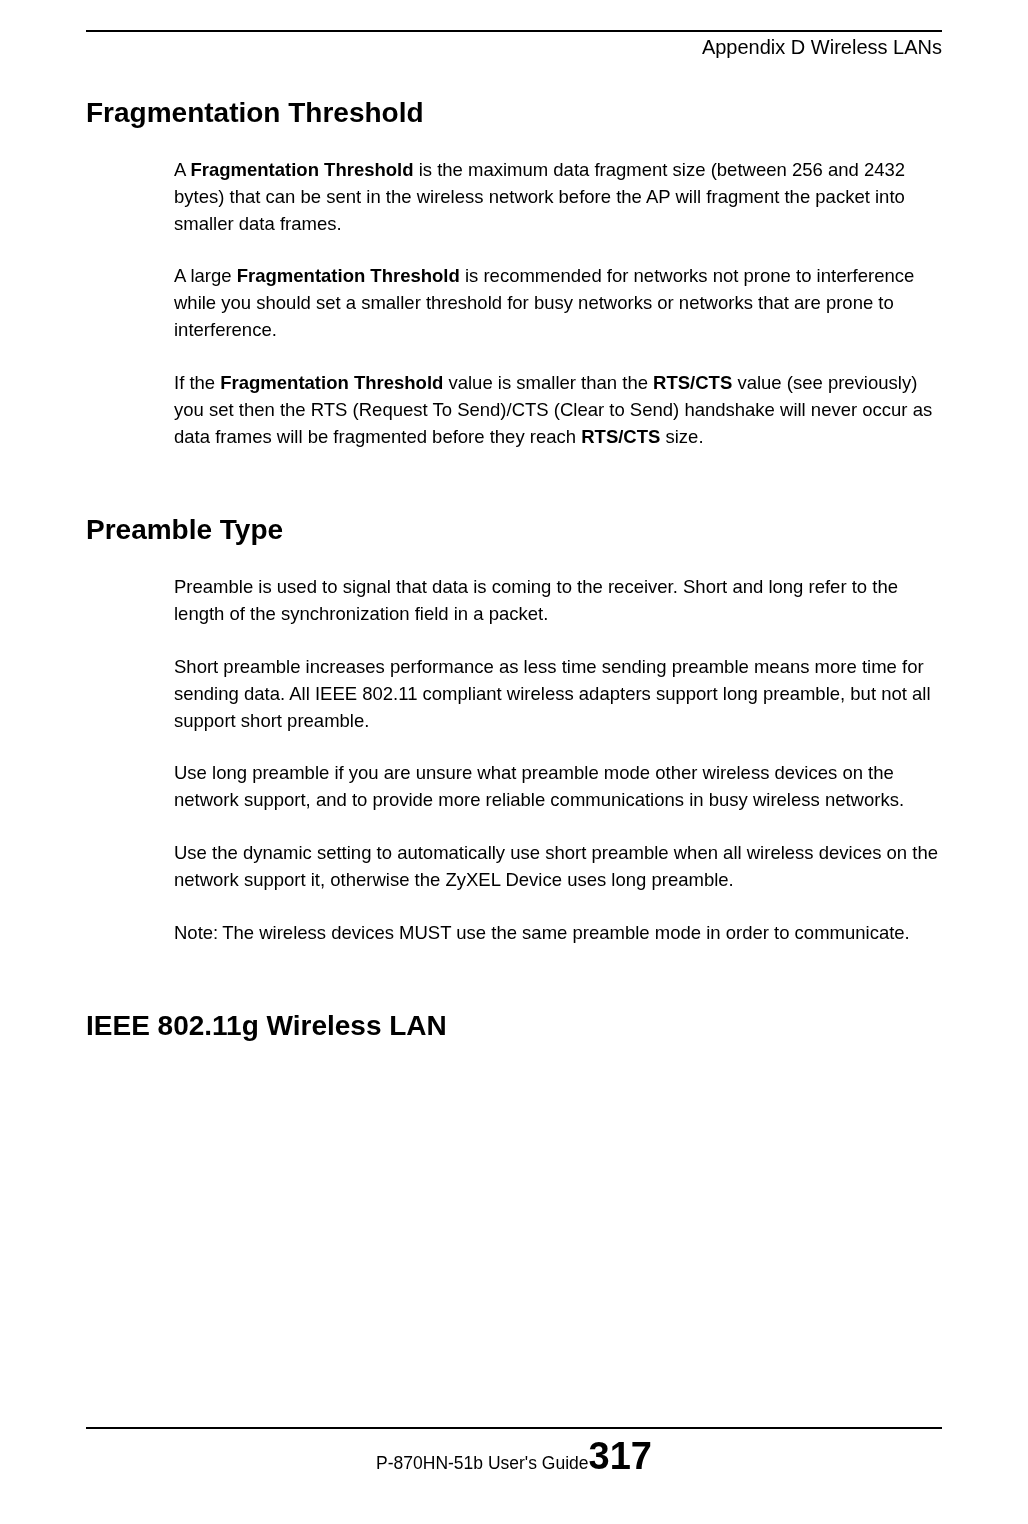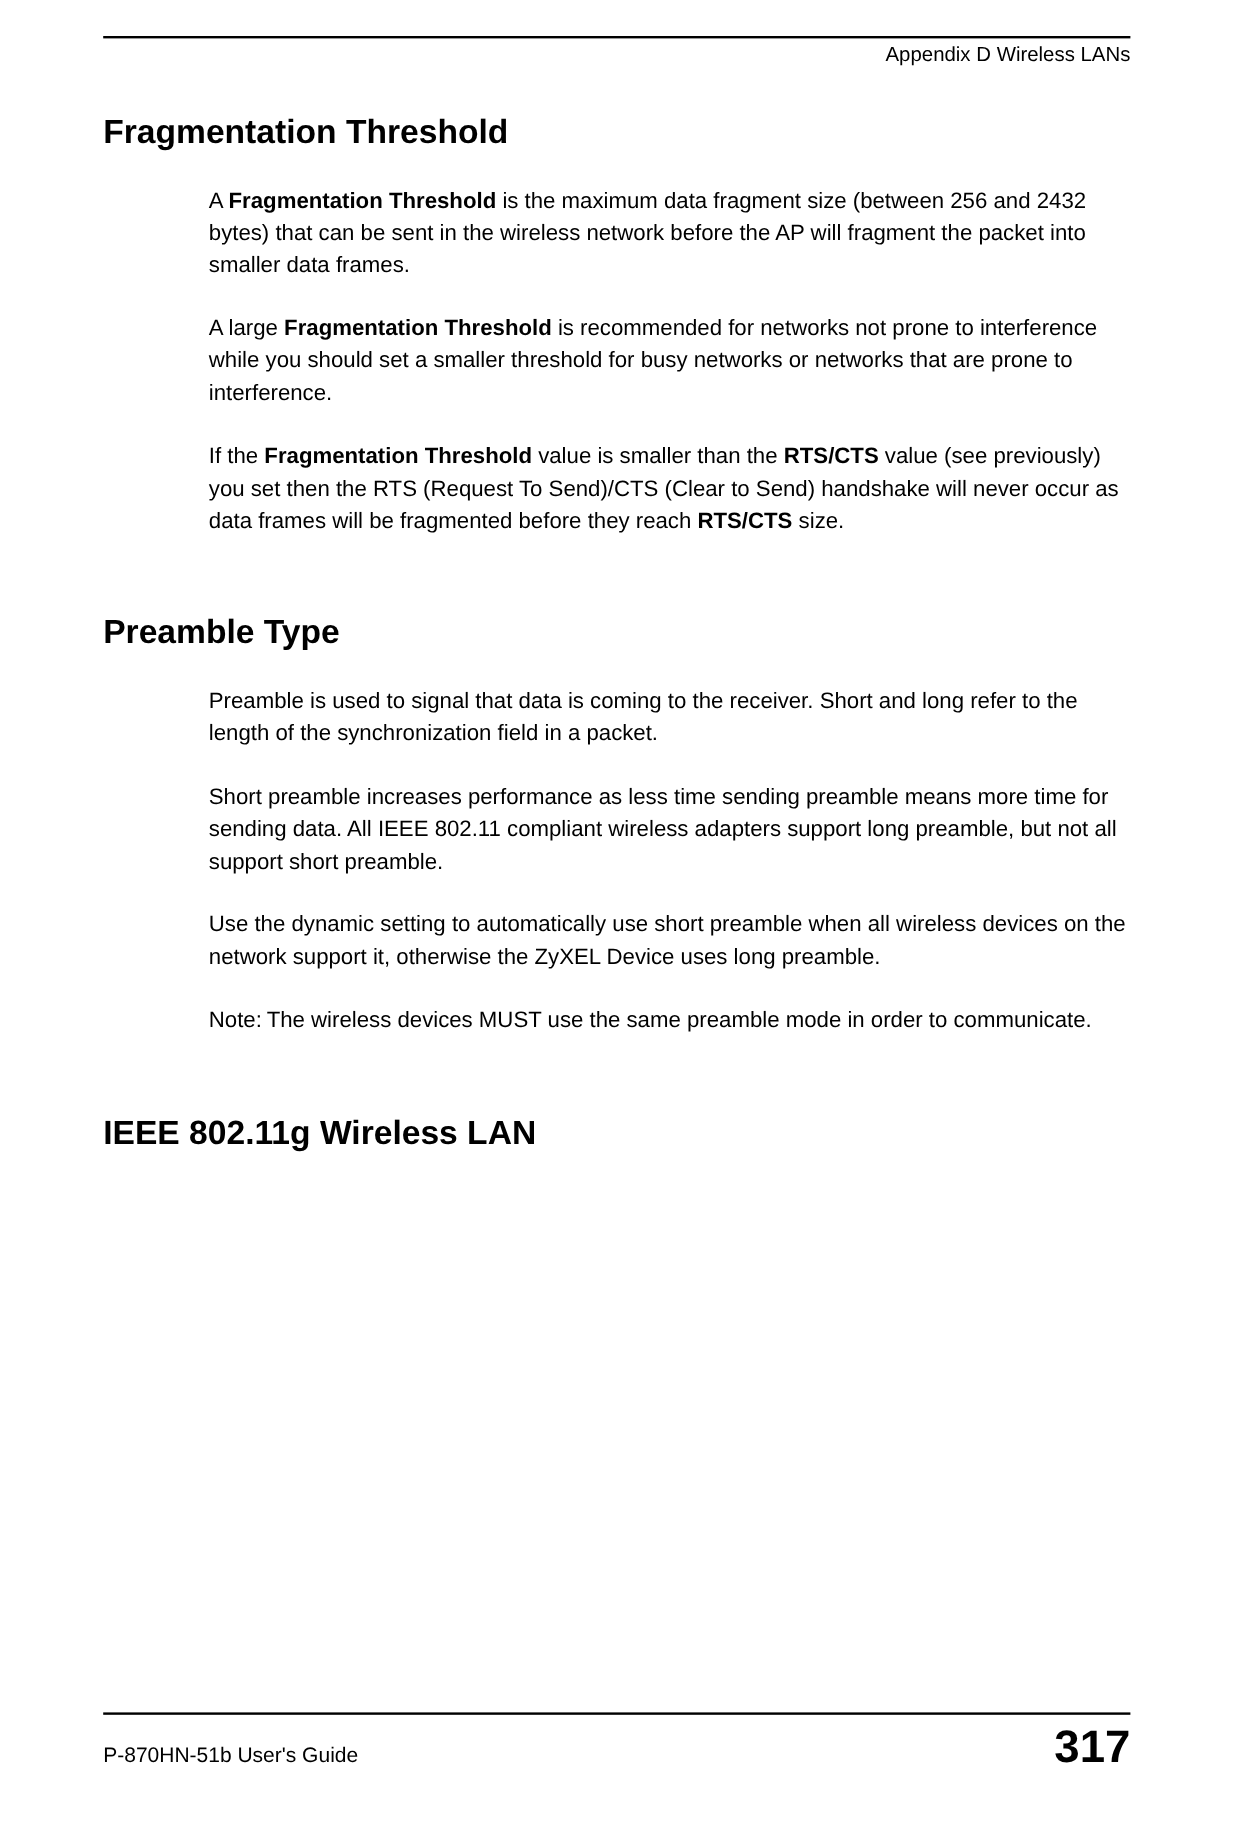--- a/index.html
+++ b/index.html
@@ -16,21 +16,21 @@
   .page {
     padding: 30px 86px 0 86px;
     box-sizing: border-box;
   }
   .header-line {
     border-top: 2px solid #000;
     margin-bottom: 4px;
   }
   .header-text {
     text-align: right;
-    font-size: 17px;
+    font-size: 20px;
     margin-bottom: 38px;
   }
   h2.section {
     font-family: Arial, Helvetica, sans-serif;
     font-weight: bold;
     font-size: 28px;
     margin: 0 0 28px 0;
   }
   .body-block {
     margin-left: 88px;
@@ -65,21 +65,21 @@
     left: 86px;
     right: 86px;
     bottom: 46px;
   }
   .footer-line {
     border-top: 2px solid #000;
     margin-bottom: 6px;
   }
   .footer-row {
     display: flex;
-    justify-content: space-between;
+    justify-content: center;
     align-items: baseline;
   }
   .footer-left {
     font-size: 17.5px;
   }
   .footer-right {
     font-family: Arial, Helvetica, sans-serif;
     font-weight: bold;
     font-size: 38px;
   }
@@ -104,20 +104,21 @@
       <span>If the </span><span class="bold">Fragmentation Threshold</span><span> value is smaller than the </span><span class="bold">RTS/CTS</span><span> value (see previously) you set then the RTS (Request To Send)/CTS (Clear to Send) handshake will never occur as data frames will be fragmented before they reach </span><span class="bold">RTS/CTS</span><span> size.</span>
     </p>
   </div>
 
   <div class="section-gap"></div>
 
   <h2 class="section">Preamble Type</h2>
   <div class="body-block">
     <p class="para">Preamble is used to signal that data is coming to the receiver. Short and long refer to the length of the synchronization field in a packet.</p>
     <p class="para">Short preamble increases performance as less time sending preamble means more time for sending data. All IEEE 802.11 compliant wireless adapters support long preamble, but not all support short preamble.</p>
+    <p class="para">Use long preamble if you are unsure what preamble mode other wireless devices on the network support, and to provide more reliable communications in busy wireless networks.</p>
     <p class="para">Use the dynamic setting to automatically use short preamble when all wireless devices on the network support it, otherwise the ZyXEL Device uses long preamble.</p>
     <div class="note-row">
       <div class="note-label">Note: </div>
       <div class="note-body">The wireless devices MUST use the same preamble mode in order to communicate.</div>
     </div>
   </div>
 
   <div class="section-gap"></div>
 
   <h2 class="section">IEEE 802.11g Wireless LAN</h2>

